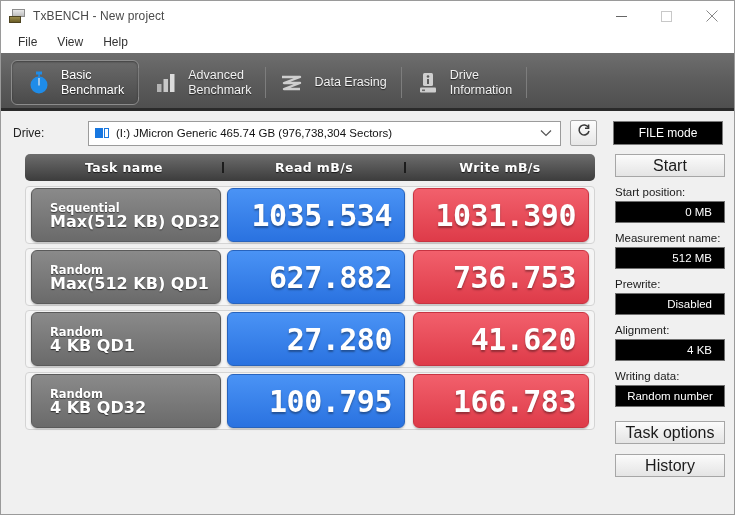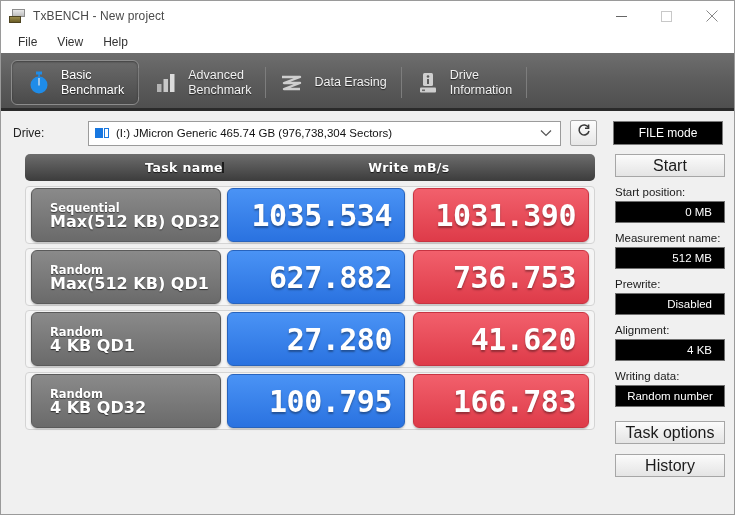--- a/index.html
+++ b/index.html
@@ -141,21 +141,21 @@
     display: flex; align-items: center;
     color: #fff;
   }
   .th {
     font-family: "DejaVu Sans", sans-serif;
     font-size: 12.5px; font-weight: bold;
     text-align: center; letter-spacing: .4px;
     text-shadow: 0 1px 1px rgba(0,0,0,.7);
     position: relative;
   }
-  .th.name { flex: 0 0 198px; text-align: right; }
+  .th.name { flex: 0 0 198px; }
   .th.read { flex: 0 0 182px; }
   .th.write { flex: 1 1 auto; }
   .th.read::before, .th.write::before {
     content:""; position:absolute; left:-1px; top:2px; bottom:2px;
     width:2px; background:#1c1c1c;
   }
 
   .rows { margin: 5px 14px 0 14px; display:flex; flex-direction: column; gap: 4px;}
   .row {
     background: #f5f5f5;
@@ -364,20 +364,21 @@
 
       <div class="filemode-btn">FILE mode</div>
     </div>
 
     <div class="body-row">
 
       <div class="results">
 
         <div class="table-head">
           <div class="th name">Task name</div>
+          <div class="th read">Read mB/s</div>
           <div class="th write">Write mB/s</div>
         </div>
 
         <div class="rows">
 
           <div class="row">
             <div class="task-cell">
               <div class="task-main">Sequential</div>
               <div class="task-sub">Max(512 KB) QD32</div>
             </div>

